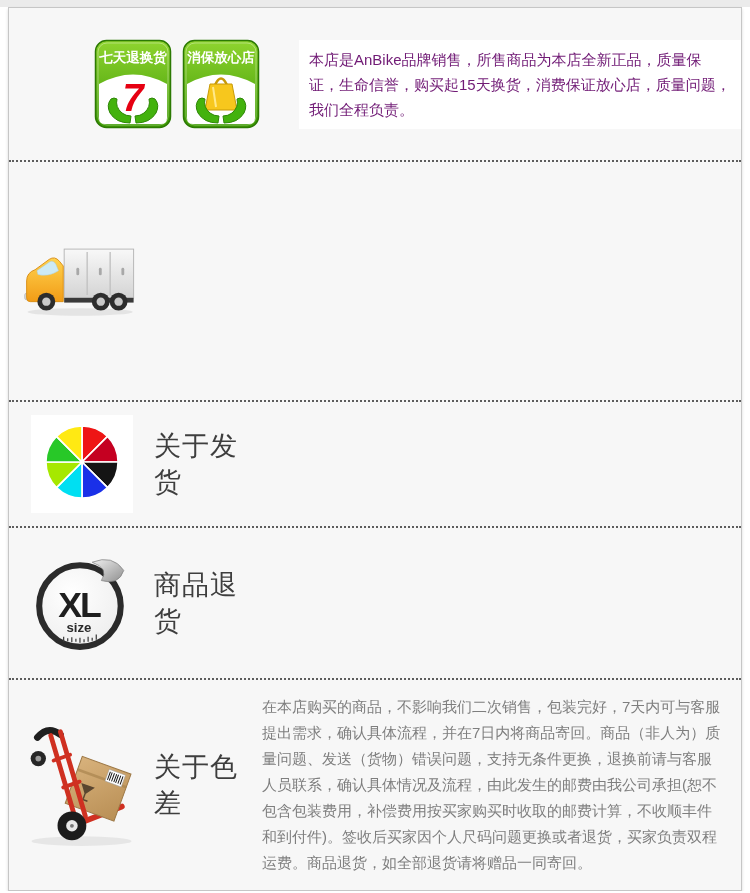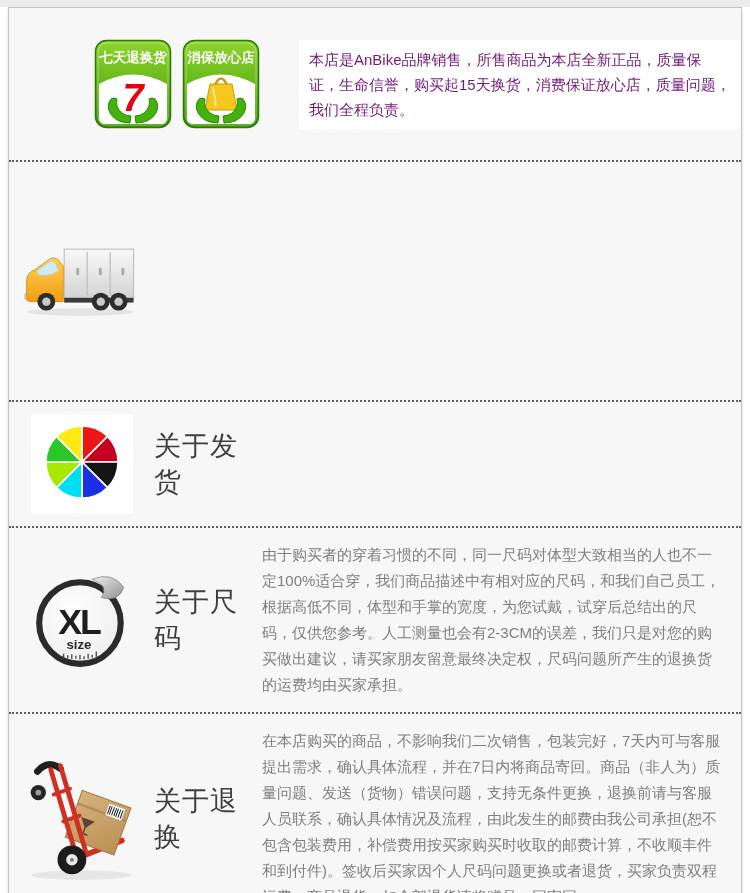--- a/index.html
+++ b/index.html
@@ -145,22 +145,21 @@
               <stop offset="1" stop-color="#8f8f8f"></stop>
           </linearGradient>
         </defs>
         <circle cx="50" cy="55" r="40" fill="url(#gSticker)" stroke="#2b2b2b" stroke-width="6"></circle>
         <path d="M62,12 Q82,4 93,20 Q88,35 71,30 Q79,18 62,12 Z" fill="url(#gCurl)" stroke="#7d7d7d" stroke-width="0.7"></path>
         <text x="49" y="66" text-anchor="middle" font-size="35" font-weight="bold" fill="#1f1f1f" letter-spacing="-2">XL</text>
         <text x="49" y="80" text-anchor="middle" font-size="13" font-weight="bold" fill="#2a2a2a">size</text>
         <path d="M34,90 v-5 M38,89.5 v-3 M42,90.5 v-5 M46,90 v-3 M50,91 v-5 M54,90.5 v-3 M58,90 v-5 M62,89 v-3 M66,88 v-5" stroke="#3a3a3a" stroke-width="1.2"></path>
       </svg>
     </div>
-    <h2 class="title-cell">关于尺码</h2>
-    <p class="text-cell">由于购买者的穿着习惯的不同，同一尺码对体型大致相当的人也不一定100%适合穿，我们商品描述中有相对应的尺码，和我们自己员工，根据高低不同，体型和手掌的宽度，为您试戴，试穿后总结出的尺码，仅供您参考。人工测量也会有2-3CM的误差，我们只是对您的购买做出建议，请买家朋友留意最终决定权，尺码问题所产生的退换货的运费均由买家承担。</p>
+    <h2 class="title-cell">商品退货</h2>
   </div>
 
   <div class="section sec-returns">
     <div class="icon-cell">
       <svg width="120" height="130" viewBox="0 0 125 135">
         <defs>
           <linearGradient id="gBox" x1="0" y1="0" x2="1" y2="1">
             <stop offset="0" stop-color="#d8b27c"></stop>
               <stop offset="1" stop-color="#b98f55"></stop>
           </linearGradient>
@@ -177,17 +176,17 @@
           <path d="M85,50 v9 M87,50 v9 M89.5,50 v9 M92,50 v9 M94,50 v9 M96.5,50 v9 M99,50 v9" stroke="#111" stroke-width="1"></path>
           <path d="M62,72 L74,72 L68,80 Z M68,80 L68,86 M63,87 L73,87" stroke="#5a4630" stroke-width="1.5" fill="#5a4630"></path>
         </g>
         <path d="M30,16 L56,104 M40,12 L66,100" stroke="#cf3021" stroke-width="5" stroke-linecap="round"></path>
         <path d="M33,42 L50,36 M43,70 L60,64" stroke="#cf3021" stroke-width="4" stroke-linecap="round"></path>
         <circle cx="52" cy="110" r="15" fill="#1c1c1c"></circle>
         <circle cx="52" cy="110" r="6" fill="#e8e8e8"></circle>
         <circle cx="52" cy="110" r="2" fill="#777"></circle>
       </svg>
     </div>
-    <h2 class="title-cell">关于退换</h2>
+    <h2 class="title-cell">关于色差</h2>
     <p class="text-cell">在本店购买的商品，不影响我们二次销售，包装完好，7天内可与客服提出需求，确认具体流程，并在7日内将商品寄回。商品（非人为）质量问题、发送（货物）错误问题，支持无条件更换，退换前请与客服人员联系，确认具体情况及流程，由此发生的邮费由我公司承担(恕不包含包装费用，补偿费用按买家购买时收取的邮费计算，不收顺丰件和到付件)。签收后买家因个人尺码问题更换或者退货，买家负责双程运费。商品退货，如全部退货请将赠品一同寄回。</p>
   </div>
 
 </div>
 
 </body></html>

